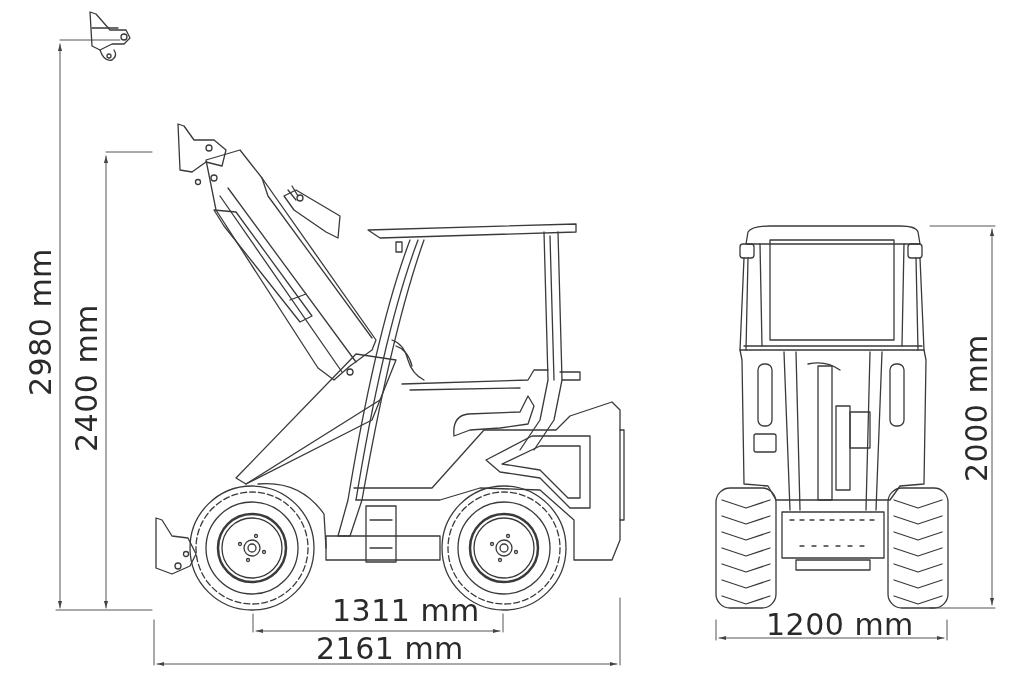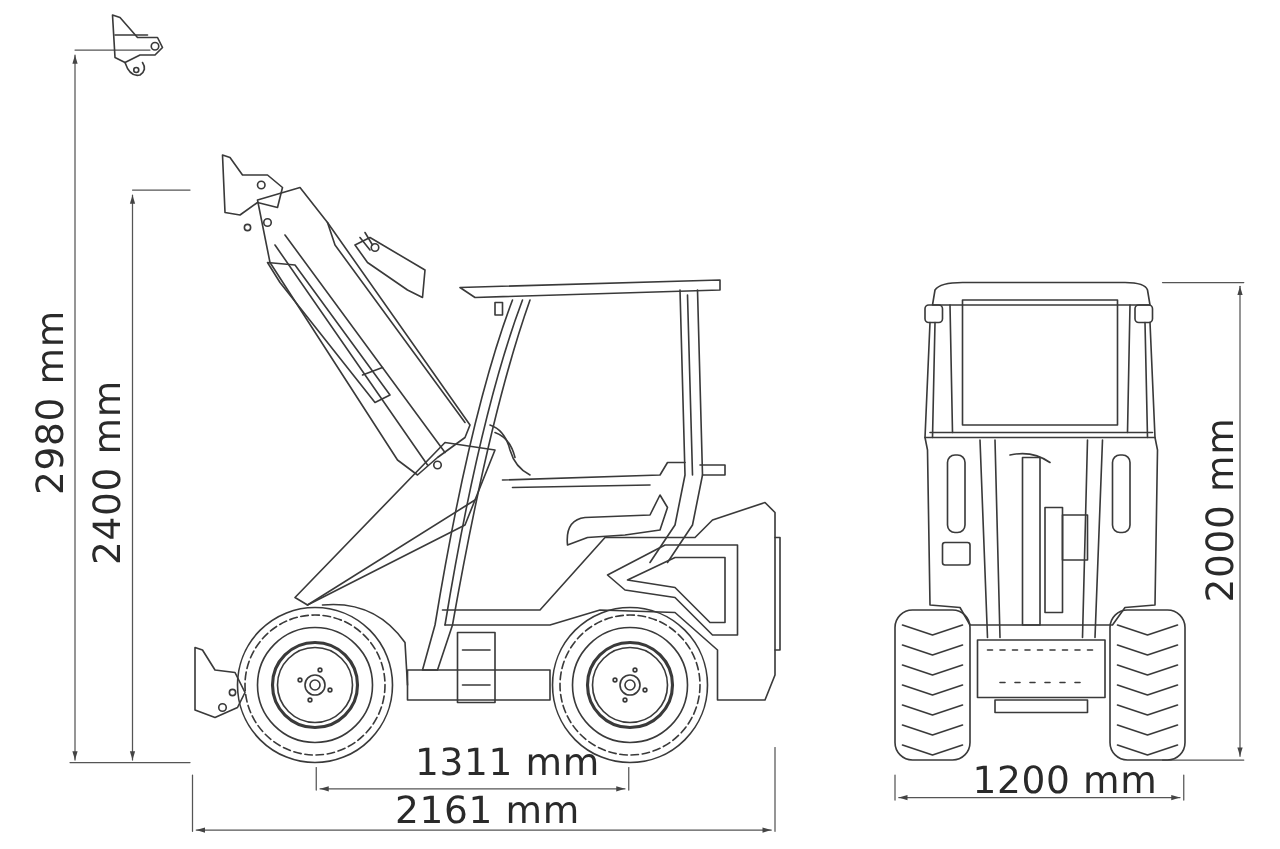--- a/index.html
+++ b/index.html
@@ -183,15 +183,15 @@
       </g>
     </g>
   </g>
 </svg>
 
 
 <div class="dim-label vert" style="left:26px; top:396px;">2980 mm</div>
 <div class="dim-label vert" style="left:72px; top:452px;">2400 mm</div>
 <div class="dim-label" style="left:304px; top:596px;margin-left:28px;">1311 mm</div>
 <div class="dim-label" style="left:316px; top:634px;">2161 mm</div>
-<div class="dim-label" style="left:766px; top:610px;margin-left:12px;">1200 mm</div>
+<div class="dim-label" style="left:766px; top:610px;">1200 mm</div>
 <div class="dim-label vert" style="left:962px; top:482px;">2000 mm</div>
 </div>
 
 </body></html>

